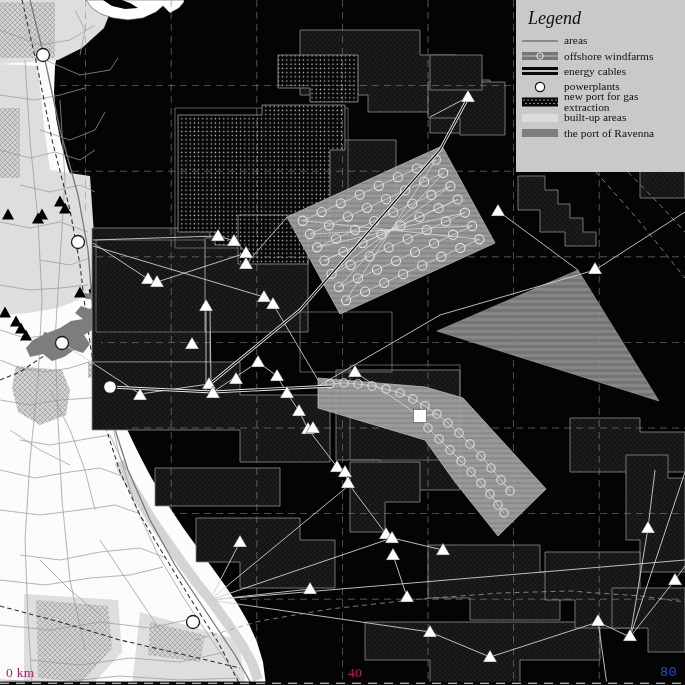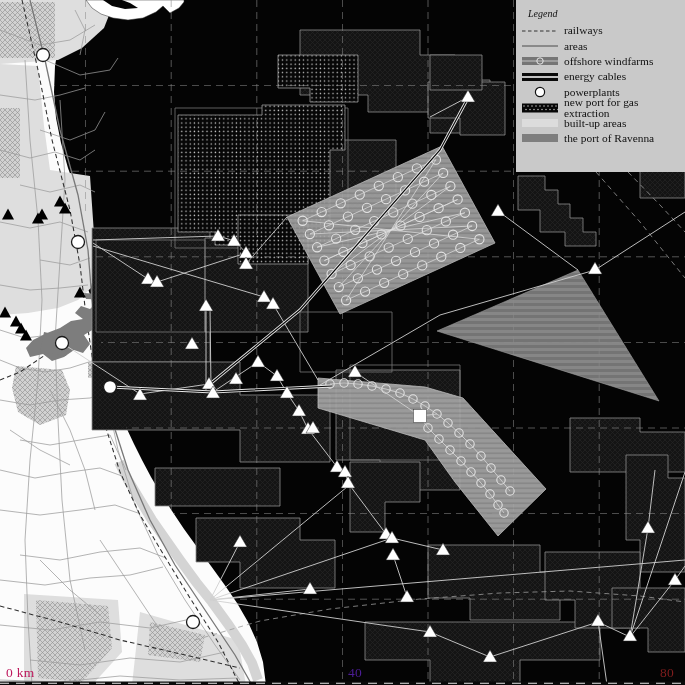--- a/index.html
+++ b/index.html
@@ -2,21 +2,21 @@
 <html><head>
 <meta charset="utf-8">
 <style>
   html,body{margin:0;padding:0;background:#555;}
   #stage{position:relative;width:685px;height:685px;overflow:hidden;background:#fcfcfc;
          font-family:"Liberation Serif","DejaVu Serif",serif;}
   #map-svg{position:absolute;left:0;top:0;}
   
   #legend{position:absolute;box-sizing:border-box;background:#c9c9c9;padding:6px 0 0 0;
           box-shadow:0 0 0 0;color:#101010;}
-  #legend .title{font-style:italic;font-size:10px;margin:2px 12px 4px 12px;}
+  #legend .title{font-style:italic;font-size:18px;margin:2px 12px 4px 12px;}
   .lrow{display:flex;align-items:center;height:15.4px;}
   .lswatch{width:48px;display:flex;justify-content:center;align-items:center;flex:0 0 48px;}
   .llabel{font-size:11.4px;line-height:11px;color:#101010;}
   
   .scale-label{position:absolute;font-size:13.5px;letter-spacing:.3px;}
 </style>
 </head>
 <body>
 
 <div id="stage">
@@ -380,28 +380,20 @@
         <line x1="0" y1="683.2" x2="685" y2="683.2" stroke="#e8e8e8" stroke-width="1.1" stroke-dasharray="9 7"></line>
       </g>
   </svg>
 
   <div id="legend" style="left: 516px; top: 0px; width: 169px; height: 172px; background: rgb(201, 201, 201);">
     <div class="title">Legend</div>
     <div id="legend-rows">
         <div class="lrow">
           <span class="lswatch">
             <svg width="40" height="12">
-              <line x1="2" y1="6" x2="38" y2="6" stroke="#333" stroke-width="1" stroke-dasharray="3.5 2.5"></line>
-            </svg>
-          </span>
-          <span class="llabel">railways</span>
-        </div>
-        <div class="lrow">
-          <span class="lswatch">
-            <svg width="40" height="12">
               <line x1="2" y1="6" x2="38" y2="6" stroke="#4a4a4a" stroke-width="1"></line>
             </svg>
           </span>
           <span class="llabel">areas</span>
         </div>
         <div class="lrow">
           <span class="lswatch">
             <svg width="40" height="12">
               <rect x="2" y="2" width="36" height="8" fill="#757575"></rect>
               <line x1="2" y1="6" x2="38" y2="6" stroke="#d8d8d8" stroke-width="0.8"></line>
@@ -468,16 +460,16 @@
             </svg>
           </span>
           <span class="llabel">the port of Ravenna</span>
         </div>
       </div>
   </div>
 
   <div id="scale-labels">
       <span class="scale-label" style="left: 6px; top: 665px; color: #be185d;">0 km</span>
       <span class="scale-label" style="left: 86px; top: 701px; color: #6d28d9;">10</span>
-      <span class="scale-label" style="left: 348px; top: 665px; color: #4c1d95;">40</span>
-      <span class="scale-label" style="left: 660px; top: 665px; color: #7f1d1d;">80</span>
+      <span class="scale-label" style="left: 348px; top: 665px; color: #be185d;">40</span>
+      <span class="scale-label" style="left: 660px; top: 665px; color: #1d4ed8; font-family: Liberation Mono, monospace;">80</span>
     </div>
 </div>
 
 </body></html>

